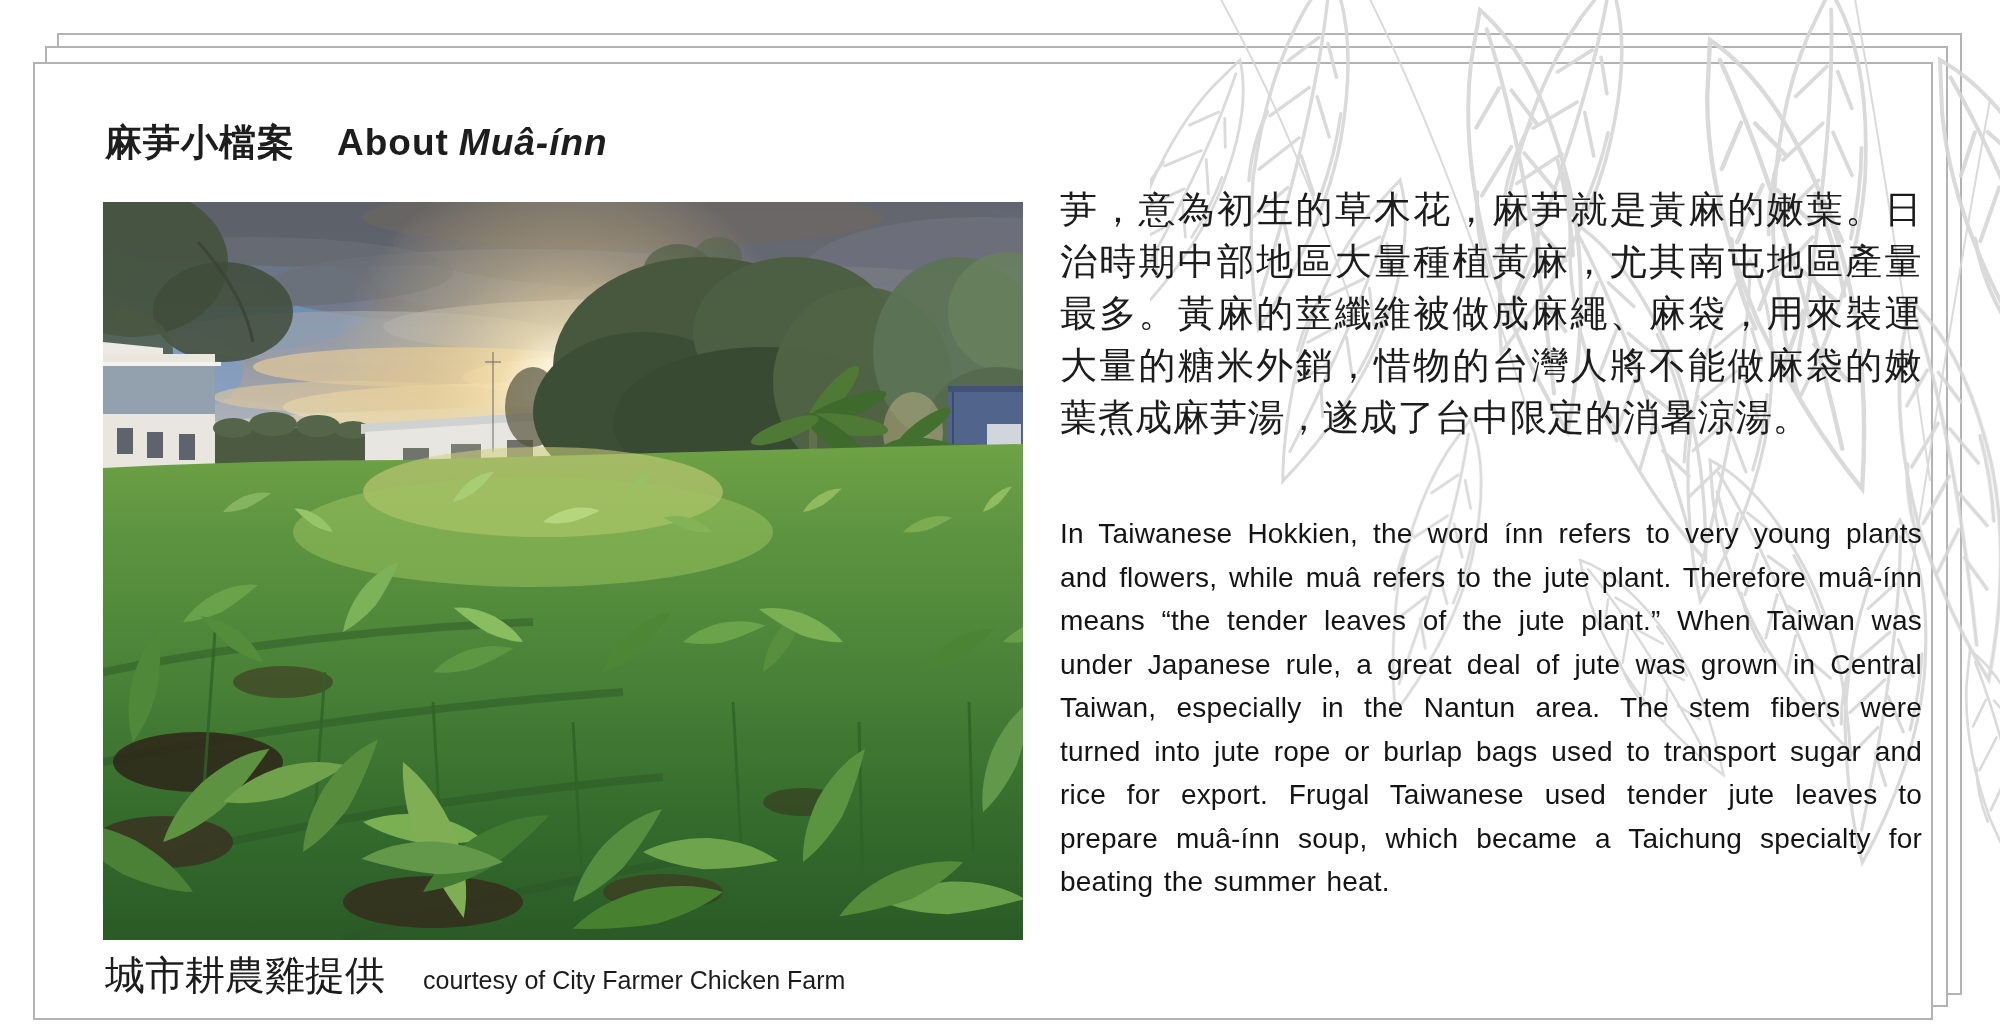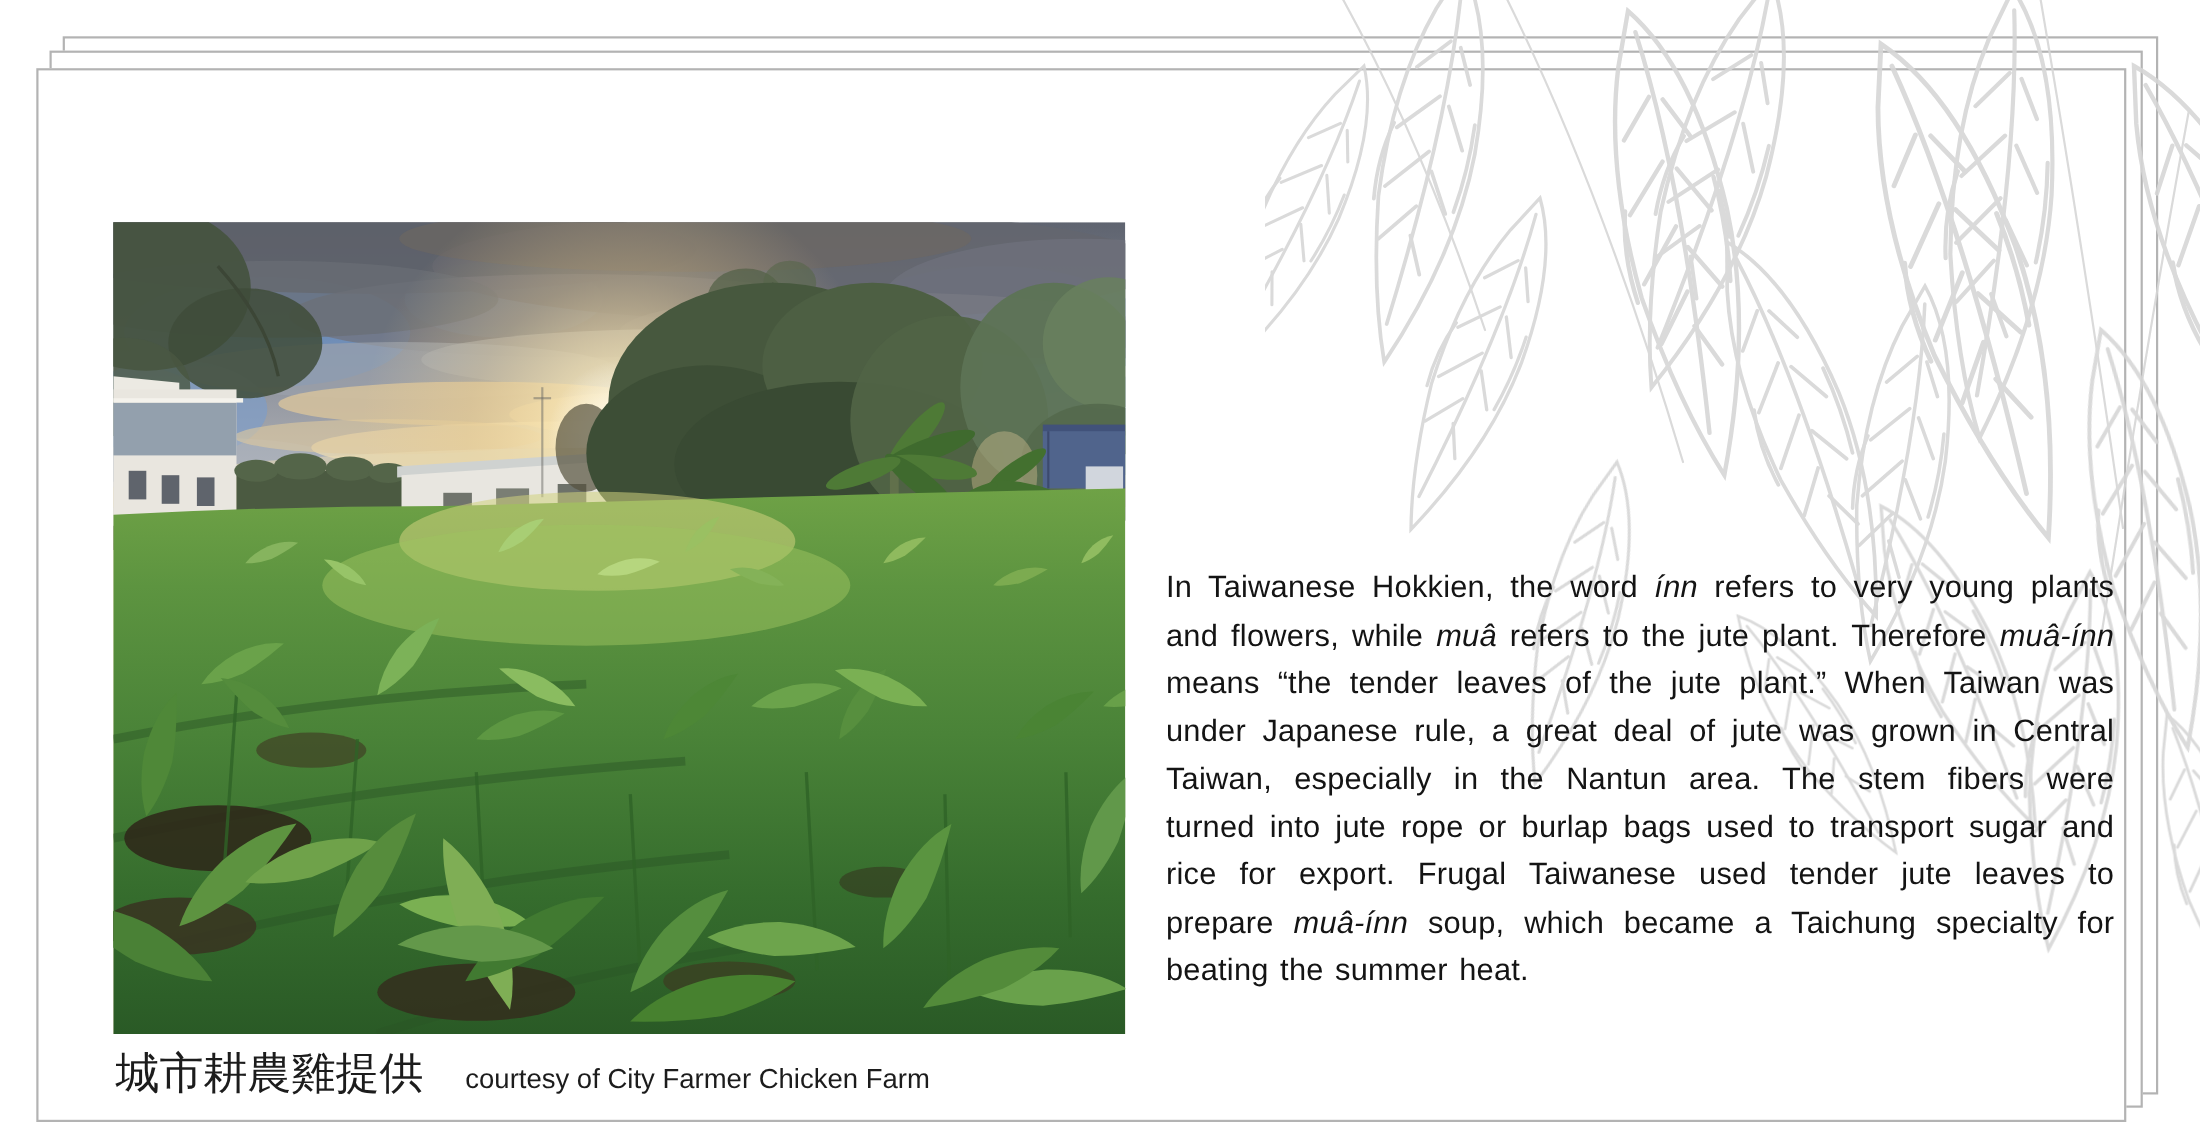--- a/index.html
+++ b/index.html
@@ -15,21 +15,21 @@
   .title-en{margin-left:42px;}
   .title-muainn{font-style:italic;margin-left:10px;}
   #photo{position:absolute;left:103px;top:202px;width:920px;height:738px;display:block;}
   #caption{position:absolute;left:105px;top:948px;white-space:nowrap;}
   .cap-zh{font-size:40px;color:#1c1c1c;}
   .cap-en{font-size:25px;margin-left:38px;color:#1c1c1c;}
   #para-zh{position:absolute;left:1060px;top:184px;width:862px;font-size:37px;line-height:52px;
            text-align:justify;letter-spacing:.5px;color:#1c1c1c;}
   #para-en{position:absolute;left:1060px;top:512px;width:862px;font-size:28px;line-height:43.5px;
            text-align:justify;letter-spacing:.2px;word-spacing:2.5px;color:#141414;}
-  #para-en .it{font-style:italic;}
+  #para-en .it{}
   .dleaf{stroke:#d6d6d6;stroke-width:2;fill:none;stroke-linecap:round;}
 </style>
 </head>
 <body>
 
 <div id="stage">
 
   <div class="sheet" id="sheet3"></div>
   <div class="sheet" id="sheet2"></div>
   <div class="sheet" id="mainframe"></div>
@@ -62,20 +62,23 @@
       <use href="#dleaf" transform="translate(320,420) rotate(18) scale(1.4)"></use>
       <use href="#dleaf" transform="translate(560,460) rotate(-22) scale(1.5)"></use>
       <use href="#dleaf" transform="translate(750,520) rotate(10) scale(1.6)"></use>
       <use href="#dleaf" transform="translate(820,650) rotate(-12) scale(1.3)"></use>
       <use href="#dleaf" transform="translate(430,560) rotate(-30) scale(1.2)"></use>
     </g>
   </svg>
 
   <div id="content">
 
+    <div id="title">
+      <span>麻芛小檔案</span><span class="title-en">About</span><span class="title-muainn">Muâ-ínn</span>
+    </div>
 
     <svg id="photo" viewBox="0 0 920 738" role="img">
       <defs>
         <linearGradient id="sky" x1="0" y1="0" x2="0" y2="1">
           <stop offset="0" stop-color="#5f6470"></stop>
             <stop offset=".12" stop-color="#787d88"></stop>
           <stop offset=".22" stop-color="#969aa3"></stop>
             <stop offset=".30" stop-color="#adaeb2"></stop>
           <stop offset=".36" stop-color="#c0bab0"></stop>
             <stop offset=".42" stop-color="#d6c5a3"></stop>
@@ -291,17 +294,18 @@
         <use href="#lf" transform="translate(860,660) rotate(-30) scale(-2.1,2.1)" fill="#538b3a"></use>
         <use href="#lf" transform="translate(30,540) rotate(-70) scale(1.8)" fill="#4f8838"></use>
         <use href="#lf" transform="translate(880,610) rotate(-60) scale(1.9)" fill="#61984a"></use>
       </g>
     </svg>
 
     <div id="caption">
       <span class="cap-zh">城市耕農雞提供</span><span class="cap-en">courtesy of City Farmer Chicken Farm</span>
     </div>
 
+    <div id="para-zh">芛，意為初生的草木花，麻芛就是黃麻的嫩葉。日治時期中部地區大量種植黃麻，尤其南屯地區產量最多。黃麻的莖纖維被做成麻繩、麻袋，用來裝運大量的糖米外銷，惜物的台灣人將不能做麻袋的嫩葉煮成麻芛湯，遂成了台中限定的消暑涼湯。</div>
 
     <div id="para-en"><span>In Taiwanese Hokkien, the word </span><span class="it">ínn</span><span> refers to very young plants and flowers, while </span><span class="it">muâ</span><span> refers to the jute plant. Therefore </span><span class="it">muâ-ínn</span><span> means “the tender leaves of the jute plant.” When Taiwan was under Japanese rule, a great deal of jute was grown in Central Taiwan, especially in the Nantun area. The stem fibers were turned into jute rope or burlap bags used to transport sugar and rice for export. Frugal Taiwanese used tender jute leaves to prepare </span><span class="it">muâ-ínn</span><span> soup, which became a Taichung specialty for beating the summer heat.</span></div>
 
   </div>
 </div>
 
 </body></html>

